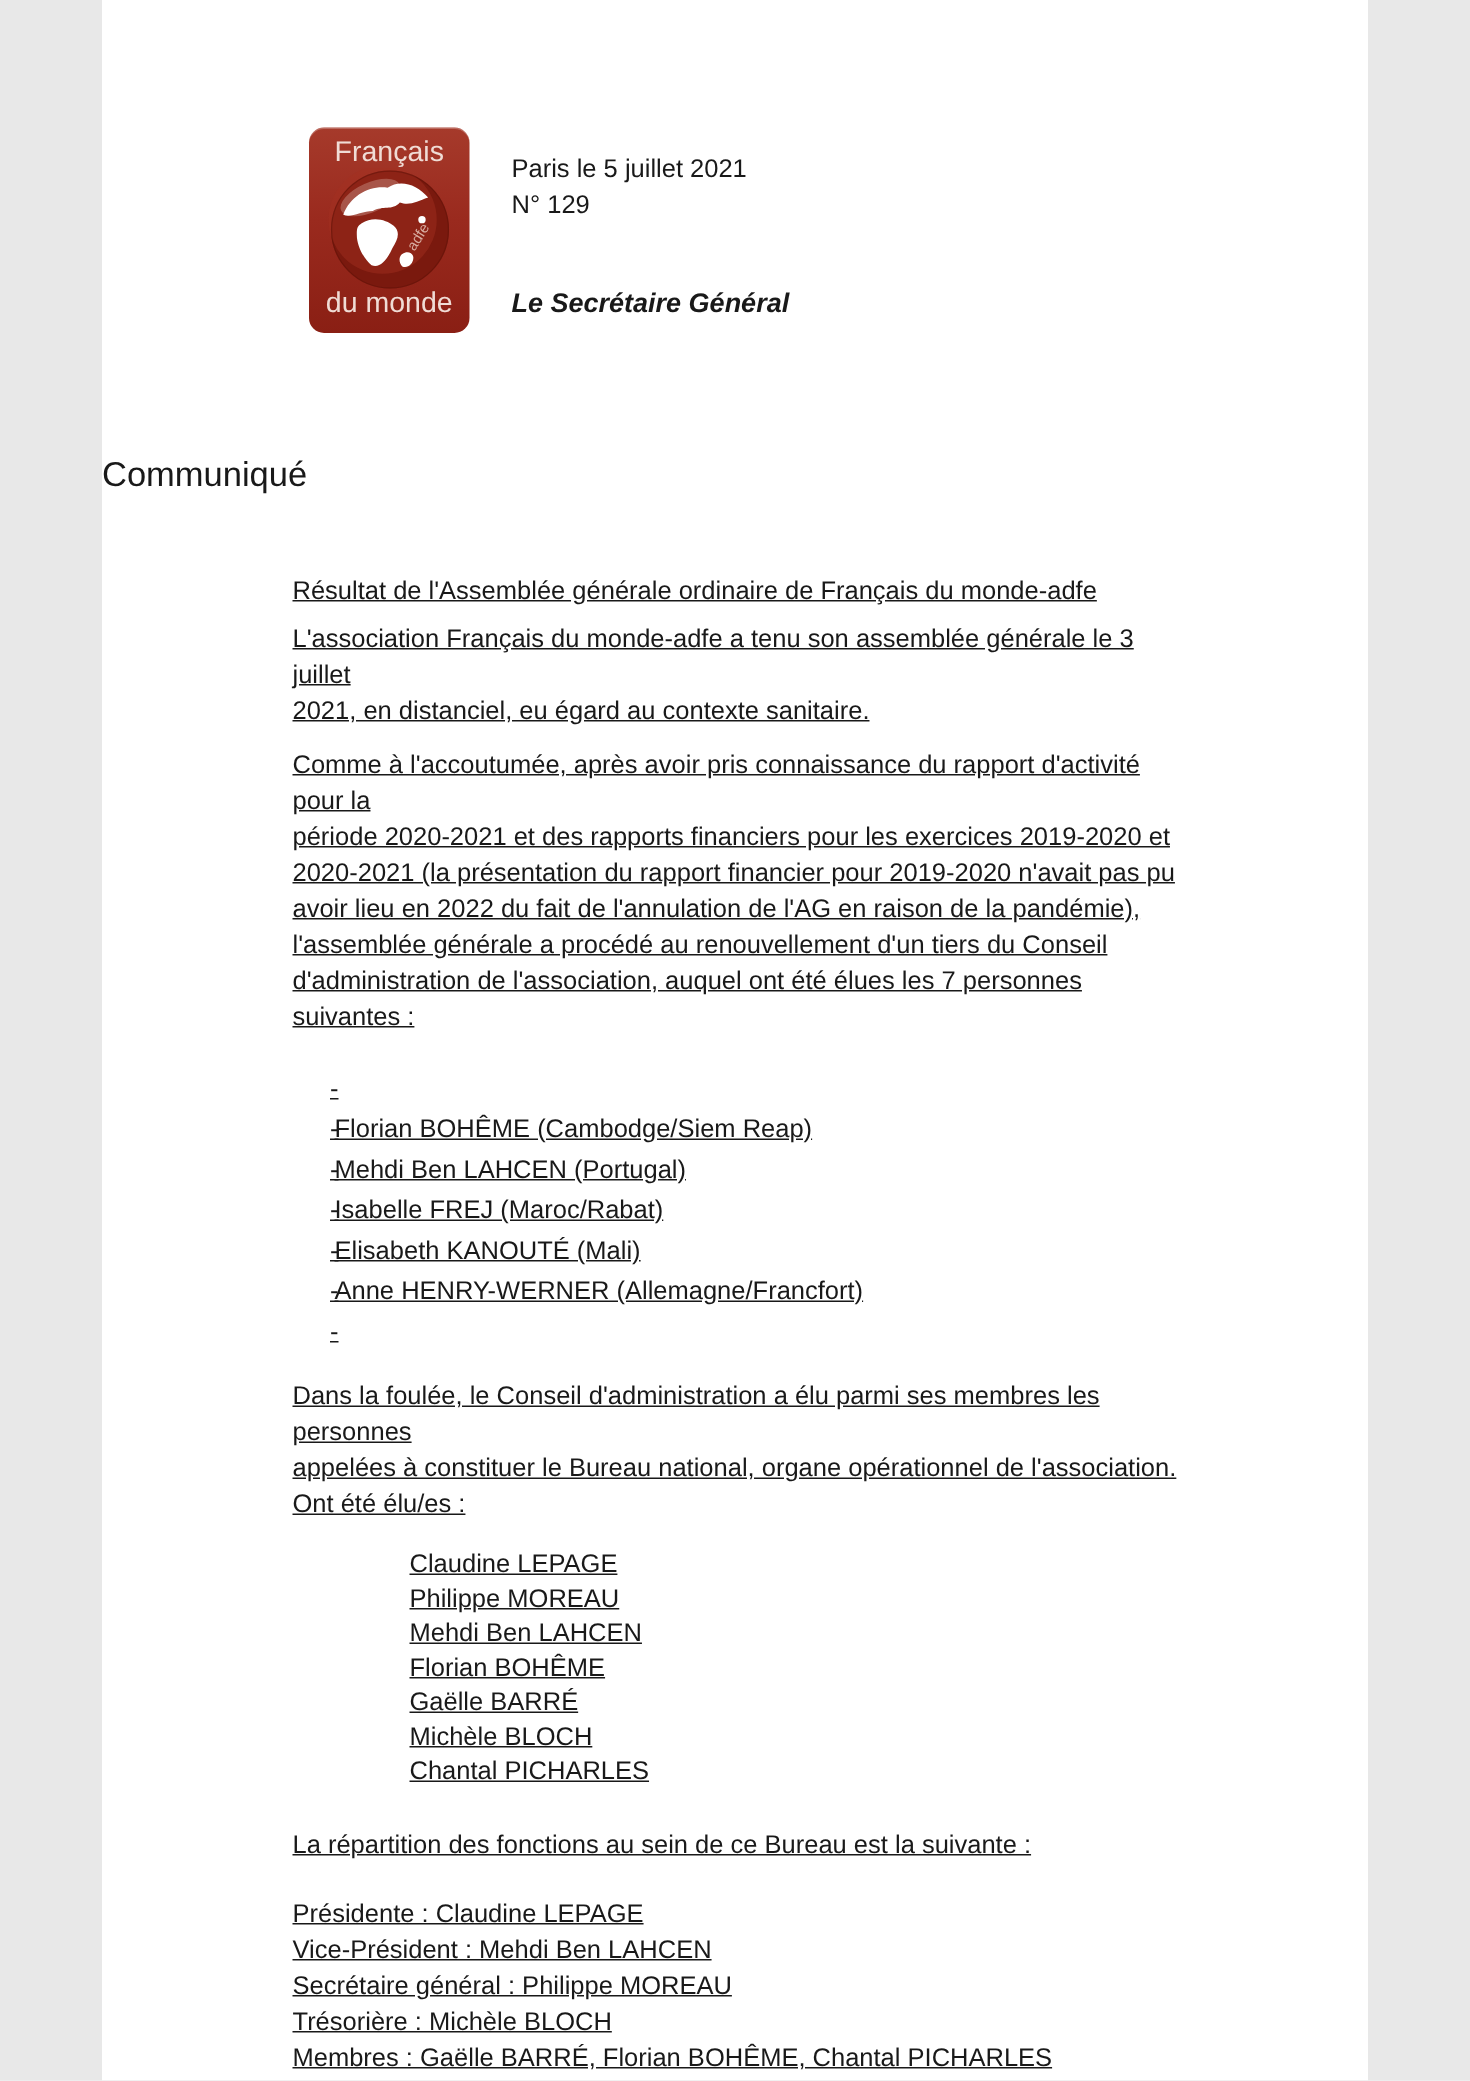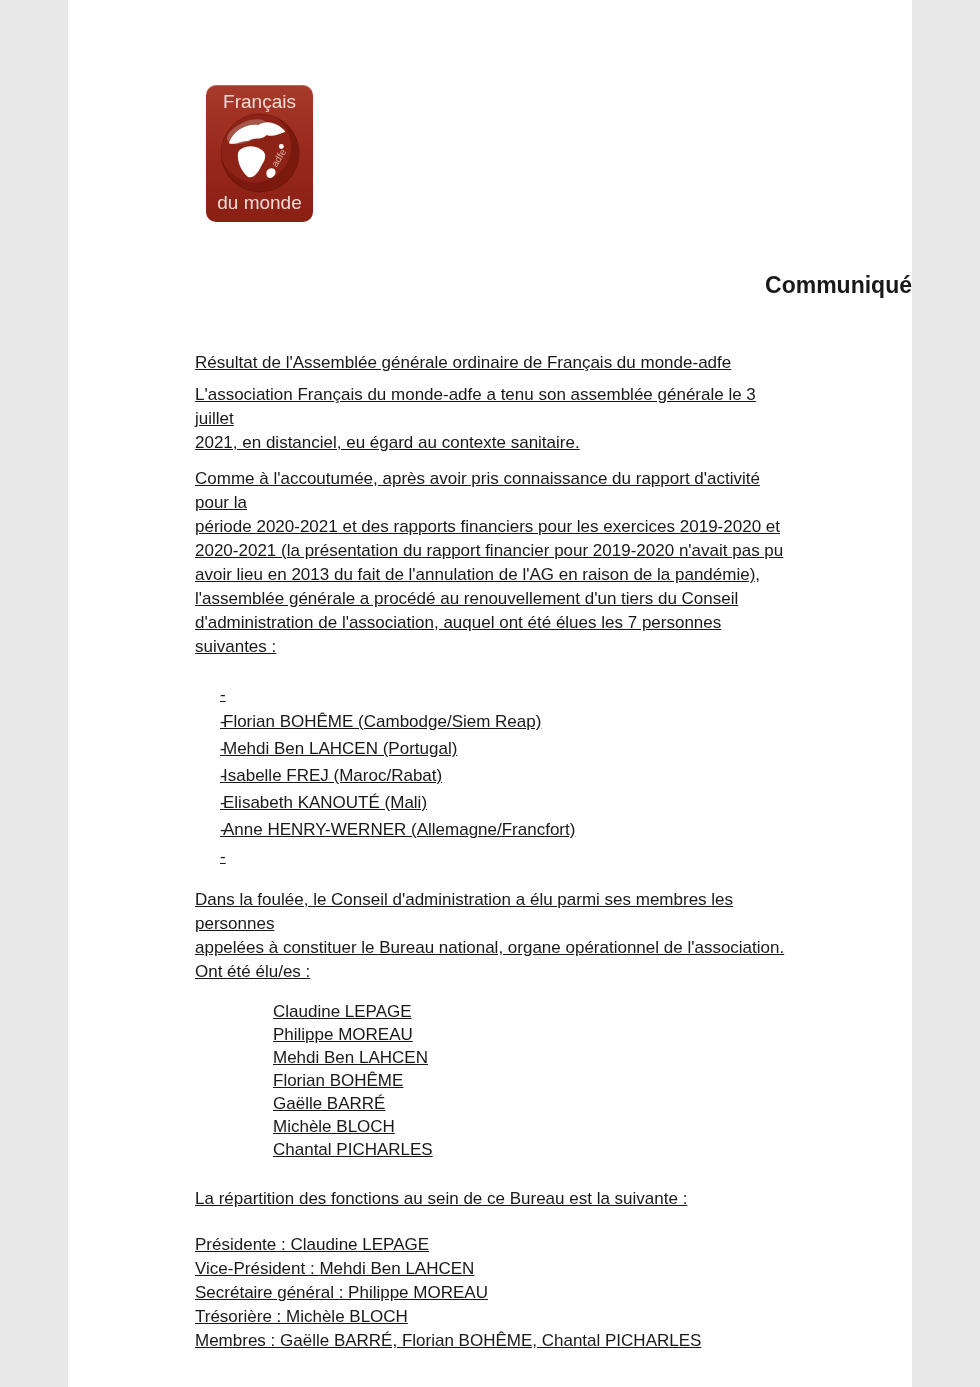--- a/index.html
+++ b/index.html
@@ -47,24 +47,24 @@
   .author-role {
     margin-top: 42px;
     font-size: 18px;
     font-weight: bold;
     font-style: italic;
     line-height: 22px;
   }
 
   
   .doc-title {
-    margin-top: 50px;
-    text-align: right;
+    margin-top: 81px;
+    text-align: left;
     font-size: 23px;
-    font-weight: bold;
+    font-weight: normal;
   }
 
   
   .content { margin: 52px 120px 0 127px; font-size: 17px; text-decoration: underline; }
   .line { line-height: 24px; }
   .intro-heading { margin-bottom: 8px; }
   .para-1 { margin-bottom: 12px; }
   .para-2 { margin-bottom: 0; }
 
   .elected-list { margin: 22px 0 18px 0; }
@@ -94,38 +94,43 @@
         <path d="M12 38 C18 22 34 14 48 16 C58 9 72 13 81 24 C72 27 66 31 58 28 C52 35 44 30 36 35 C27 35 18 41 12 38 Z" fill="#ffffff"></path>
         <path d="M27 45 C36 39 47 42 53 47 C59 52 56 59 52 65 C48 74 42 82 35 79 C29 74 23 64 23 54 C23 48 24 47 27 45 Z" fill="#ffffff"></path>
         <path d="M60 70 C64 67 69 69 69 73 C69 78 64 82 60 80 C57 77 57 72 60 70 Z" fill="#ffffff"></path>
         <circle cx="76" cy="42" r="3" fill="#ffffff"></circle>
         <circle cx="50" cy="50" r="47.5" fill="none" stroke="#5e1107" stroke-width="1" opacity="0.5"></circle>
         <text x="70" y="68" font-size="12" fill="#d8aca0" font-family="Liberation Sans, sans-serif" transform="rotate(-58 70 68)">adfe</text>
       </svg>
       <div class="logo-text">du monde</div>
     </div>
 
+    <div class="letterhead-meta">
+      <div class="meta-line">Paris le 5 juillet 2021</div>
+      <div class="meta-line">N° 129</div>
+      <div class="author-role">Le Secrétaire Général</div>
+    </div>
   </header>
 
   <h1 class="doc-title">Communiqué</h1>
 
   <main class="content">
 
     <div class="line intro-heading">Résultat de l'Assemblée générale ordinaire de Français du monde-adfe</div>
 
     <div class="para-1">
       <div class="line">L'association Français du monde-adfe a tenu son assemblée générale le 3 juillet</div>
       <div class="line">2021, en distanciel, eu égard au contexte sanitaire.</div>
     </div>
 
     <div class="para-2">
       <div class="line">Comme à l'accoutumée, après avoir pris connaissance du rapport d'activité pour la</div>
       <div class="line">période 2020-2021 et des rapports financiers pour les exercices 2019-2020 et</div>
       <div class="line">2020-2021 (la présentation du rapport financier pour 2019-2020 n'avait pas pu</div>
-      <div class="line">avoir lieu en 2013 du fait de l'annulation de l'AG en raison de la pandémie),</div>
+      <div class="line">avoir lieu en 2022 du fait de l'annulation de l'AG en raison de la pandémie),</div>
       <div class="line">l'assemblée générale a procédé au renouvellement d'un tiers du Conseil</div>
       <div class="line">d'administration de l'association, auquel ont été élues les 7 personnes suivantes :</div>
     </div>
 
     <div class="elected-list">
       <div class="elected-item">
         <span class="marker">-</span>
       </div>
       <div class="elected-item">
         <span class="marker">-</span>

